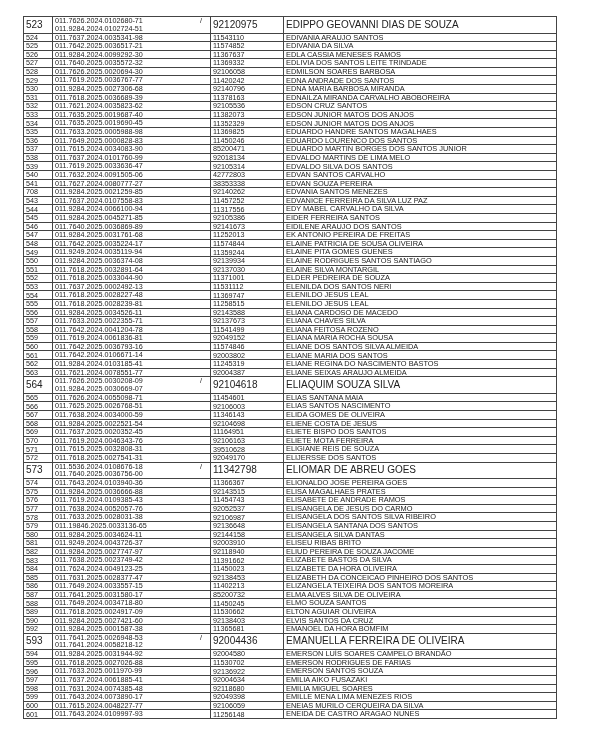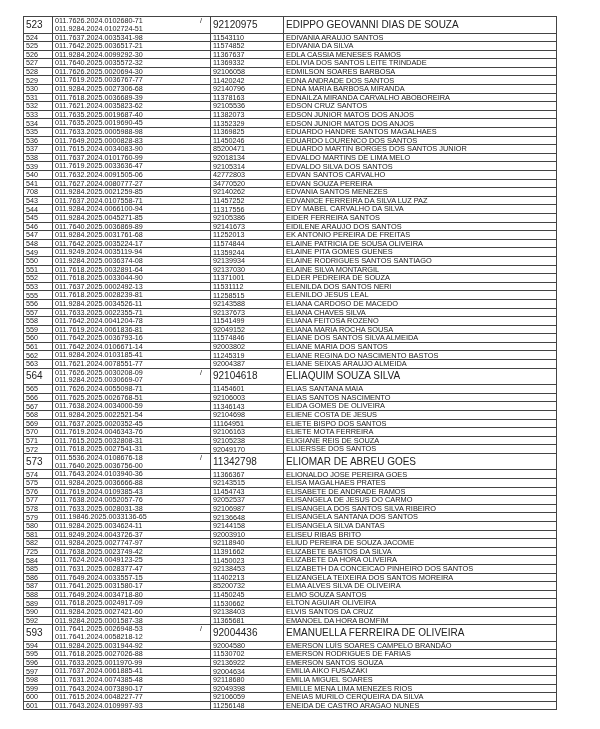--- a/index.html
+++ b/index.html
@@ -217,38 +217,38 @@
         <td class="code">42772803</td>
         <td class="name">EDVAN SANTOS CARVALHO</td>
       </tr>
       <tr>
         <td class="idx">541</td>
         <td class="proc">
           <div class="proc-wrap">
             <span class="proc-line">011.7627.2024.0080777-27</span>
           </div>
         </td>
-        <td class="code">34770520</td>
+        <td class="code">38353338</td>
         <td class="name">EDVAN SOUZA PEREIRA</td>
       </tr>
       <tr>
         <td class="idx">708</td>
         <td class="proc">
           <div class="proc-wrap">
             <span class="proc-line">011.9284.2025.0021259-85</span>
           </div>
         </td>
         <td class="code">92140262</td>
         <td class="name">EDVANIA SANTOS MENEZES</td>
       </tr>
       <tr>
         <td class="idx">543</td>
         <td class="proc">
           <div class="proc-wrap">
-            <span class="proc-line">011.7637.2024.0107558-71</span>
+            <span class="proc-line">011.7637.2024.0107558-83</span>
           </div>
         </td>
         <td class="code">11457252</td>
         <td class="name">EDVANICE FERREIRA DA SILVA LUZ PAZ</td>
       </tr>
       <tr>
         <td class="idx">544</td>
         <td class="proc">
           <div class="proc-wrap">
             <span class="proc-line">011.9284.2024.0066100-94</span>
@@ -339,20 +339,30 @@
       </tr>
       <tr>
         <td class="idx">553</td>
         <td class="proc">
           <div class="proc-wrap">
             <span class="proc-line">011.7637.2025.0002492-13</span>
           </div>
         </td>
         <td class="code">11531112</td>
         <td class="name">ELENILDA DOS SANTOS NERI</td>
+      </tr>
+      <tr>
+        <td class="idx">554</td>
+        <td class="proc">
+          <div class="proc-wrap">
+            <span class="proc-line">011.7618.2025.0028227-48</span>
+          </div>
+        </td>
+        <td class="code">11369747</td>
+        <td class="name">ELENILDO JESUS LEAL</td>
       </tr>
       <tr>
         <td class="idx">555</td>
         <td class="proc">
           <div class="proc-wrap">
             <span class="proc-line">011.7618.2025.0028239-81</span>
           </div>
         </td>
         <td class="code">11258515</td>
         <td class="name">ELENILDO JESUS LEAL</td>
@@ -509,21 +519,21 @@
         <td class="code">92106163</td>
         <td class="name">ELIETE MOTA FERREIRA</td>
       </tr>
       <tr>
         <td class="idx">571</td>
         <td class="proc">
           <div class="proc-wrap">
             <span class="proc-line">011.7615.2025.0032808-31</span>
           </div>
         </td>
-        <td class="code">92105238</td>
+        <td class="code">39510628</td>
         <td class="name">ELIGIANE REIS DE SOUZA</td>
       </tr>
       <tr>
         <td class="idx">572</td>
         <td class="proc">
           <div class="proc-wrap">
             <span class="proc-line">011.7618.2025.0027541-31</span>
           </div>
         </td>
         <td class="code">92049170</td>
@@ -625,21 +635,21 @@
         <td class="idx">582</td>
         <td class="proc">
           <div class="proc-wrap">
             <span class="proc-line">011.9284.2025.0027747-97</span>
           </div>
         </td>
         <td class="code">92118940</td>
         <td class="name">ELIUD PEREIRA DE SOUZA JACOME</td>
       </tr>
       <tr>
-        <td class="idx">725</td>
+        <td class="idx">583</td>
         <td class="proc">
           <div class="proc-wrap">
             <span class="proc-line">011.7638.2025.0023749-42</span>
           </div>
         </td>
         <td class="code">11391662</td>
         <td class="name">ELIZABETE BASTOS DA SILVA</td>
       </tr>
       <tr>
         <td class="idx">584</td>

